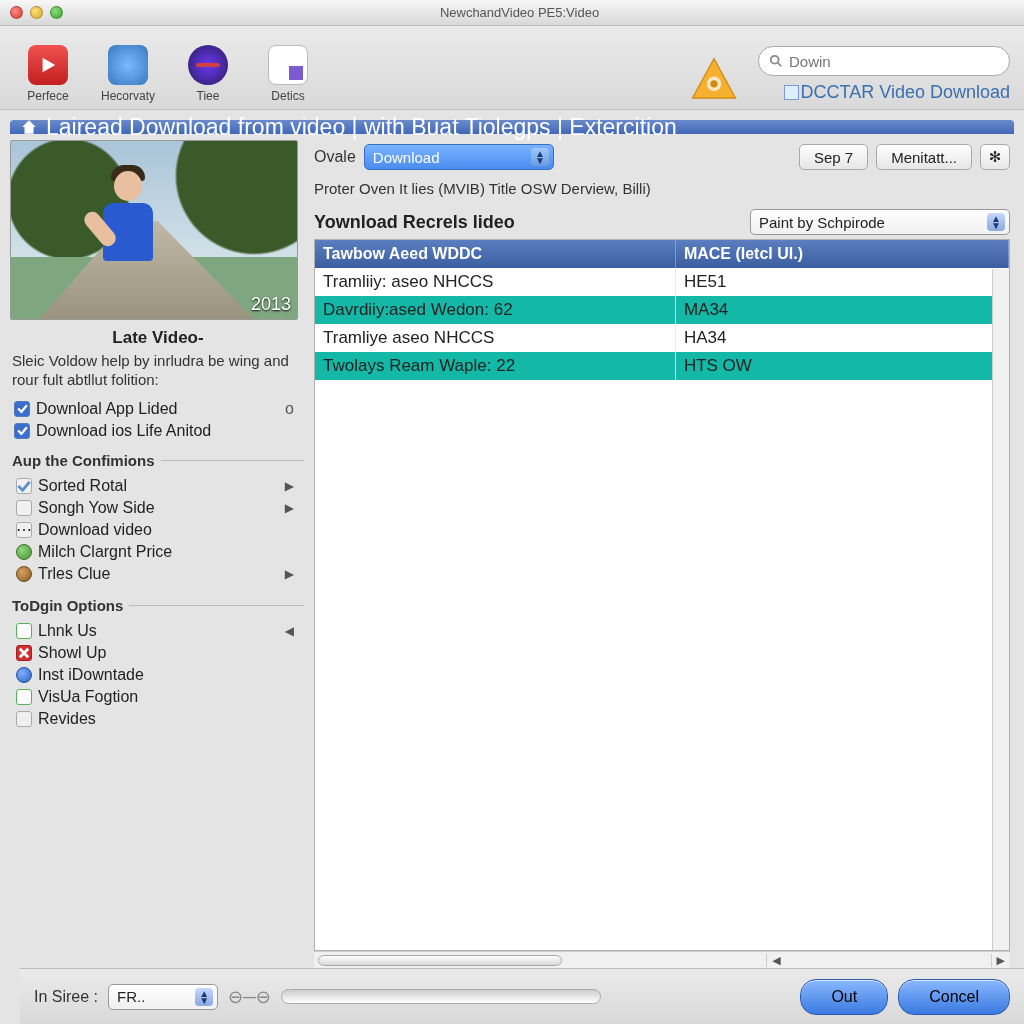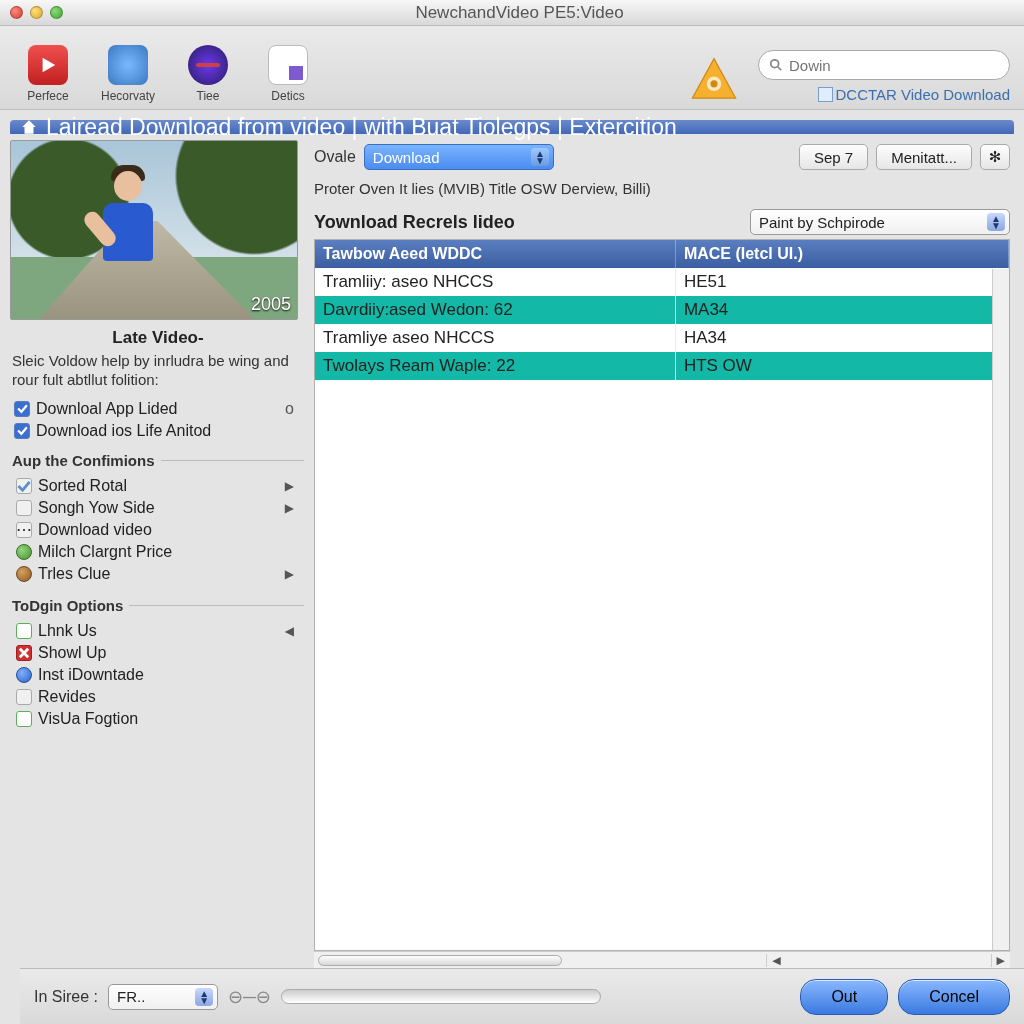--- a/index.html
+++ b/index.html
@@ -28,21 +28,21 @@
   padding: 0 10px;
   position: relative;
 }
 .traffic { display:flex; gap:7px; }
 .dot { width:13px; height:13px; border-radius:50%; border:0.5px solid rgba(0,0,0,0.25); }
 .dot.red{background:radial-gradient(circle at 35% 35%,#ff8a80,#d63a2e);}
 .dot.yellow{background:radial-gradient(circle at 35% 35%,#ffe27a,#d6a52e);}
 .dot.green{background:radial-gradient(circle at 35% 35%,#8bdc7a,#3ea62e);}
 .title-center {
   position:absolute; left:15px; right:0; text-align:center;
-  color:#555; font-size:17px;
+  color:#555; font-size:13px;
 }
 .toolbar {
   height: 84px;
   display:flex;
   align-items:flex-end;
   padding: 6px 14px 6px 14px;
   gap: 12px;
   border-bottom:1px solid #bdbdbd;
   background: linear-gradient(#eaeaea,#d9d9d9);
 }
@@ -68,21 +68,21 @@
   margin-right: 8px;
 }
 .warn-icon svg{width:100%;height:100%;}
 .search-wrap{display:flex;flex-direction:column;gap:6px;align-items:flex-end;width:252px;}
 .searchbox{
   width:252px; height:30px; border-radius:16px; border:1px solid #aaa;
   background:#fff; display:flex; align-items:center; padding:0 10px; gap:6px;
 }
 .searchbox svg{width:14px;height:14px;fill:#888;}
 .searchbox input{border:none;outline:none;flex:1;font-size:15px;color:#777;background:transparent;}
-.dllink{font-size:15px;color:#3a6fb0;display:flex;align-items:center;gap:2px;}
+.dllink{font-size:18px;color:#3a6fb0;display:flex;align-items:center;gap:2px;}
 .dllink .chk{width:15px;height:15px;border:1px solid #7a9dcd;background:#dfeeff;}
 
 .bluebar{
   margin: 10px 10px 6px 10px;
   height:14px;
   background: linear-gradient(#6a8acb,#4168b8);
   border-radius:4px 4px 0 0;
   color:#fff; font-size:23px;
   display:flex; align-items:center; padding:0 10px; gap:8px;
 }
@@ -242,21 +242,21 @@
       <div class="thumb">
         <div class="sky"></div>
           <div class="trees"></div>
           <div class="path"></div>
         <div class="guy">
             <div class="hair"></div>
             <div class="head"></div>
             <div class="body"></div>
             <div class="arm"></div>
           </div>
-        <div class="year">2005</div>
+        <div class="year">2013</div>
       </div>
       <h3>Late Video-</h3>
       <p>Sleic Voldow help by inrludra be wing and rour fult abtllut folition:</p>
       <div class="checkrow">
         <span class="cb on">
             <svg viewBox="0 0 10 10">
               <path d="M1 5 L4 8 L9 2" stroke="#fff" stroke-width="2" fill="none"></path>
             </svg>
           </span>
         <span>Downloal App Lided</span>
@@ -319,30 +319,30 @@
                 <path d="M2 2 L8 8 M8 2 L2 8" stroke="#fff" stroke-width="2"></path>
               </svg>
             </span>
             <span>Showl Up</span>
           </div>
         <div class="checkrow">
             <span class="cb bluec"></span>
             <span>Inst iDowntade</span>
           </div>
         <div class="checkrow">
-            <span class="cb grey"></span>
-            <span>Revides</span>
-          </div>
-        <div class="checkrow">
             <span class="cb green">
               <svg viewBox="0 0 10 10">
                 <path d="M1 5 L4 8 L9 2" stroke-width="2" fill="none"></path>
               </svg>
             </span>
             <span>VisUa Fogtion</span>
+          </div>
+        <div class="checkrow">
+            <span class="cb grey"></span>
+            <span>Revides</span>
           </div>
       </fieldset>
     </div>
 
     <div class="main">
       <div class="toprow">
         <span class="lbl">Ovale</span>
         <div class="combo blue" style="width:190px">
           <span>Download</span>
           <span class="arrows">▲<br>▼</span>

